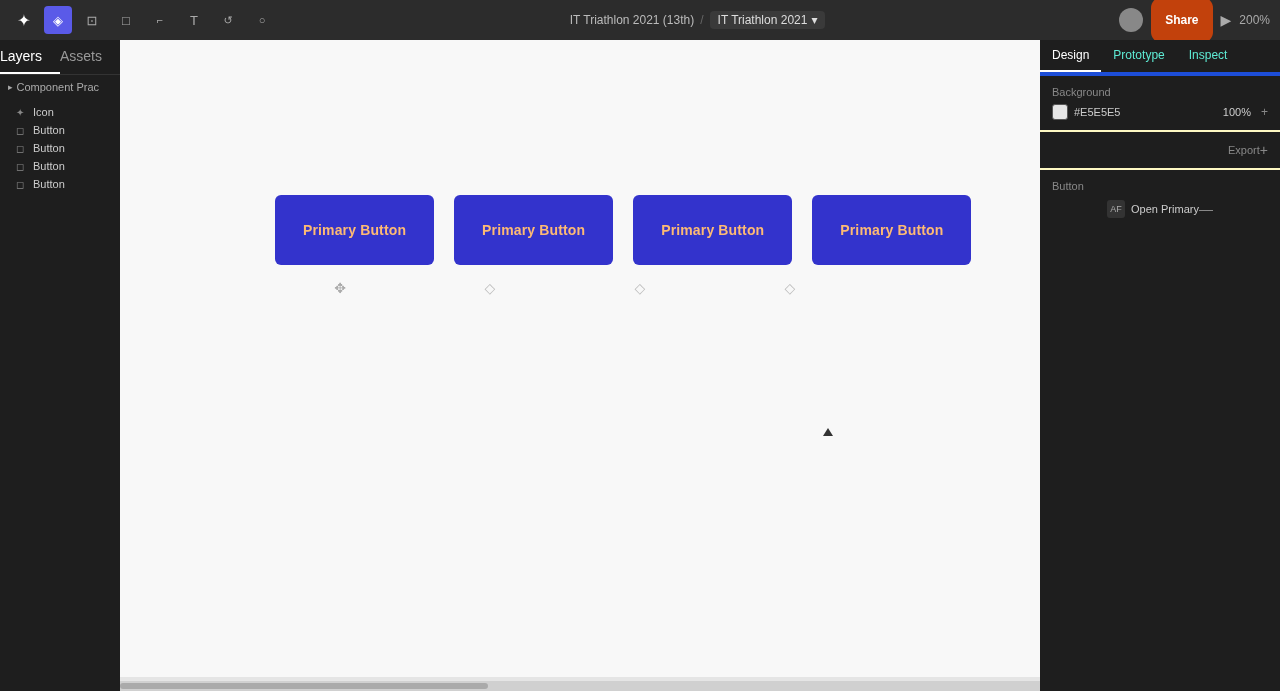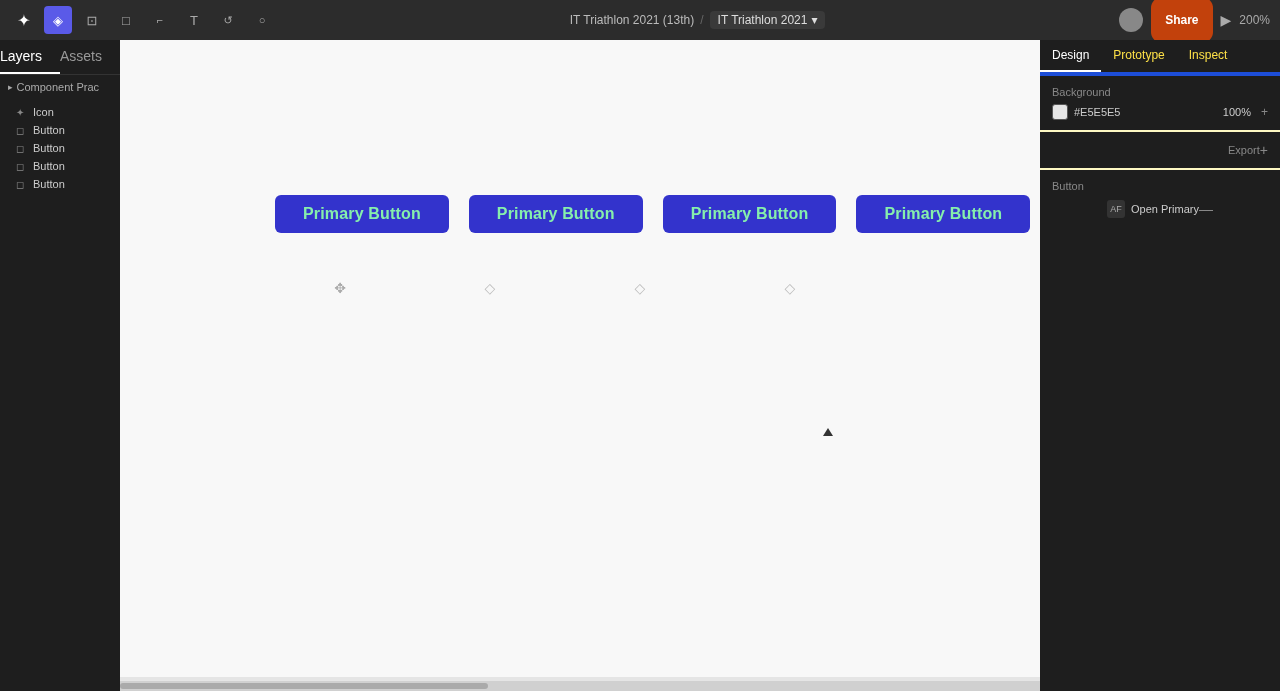--- a/index.html
+++ b/index.html
@@ -158,25 +158,25 @@
     .canvas-buttons {
       position: absolute;
       top: 155px;
       left: 155px;
       display: flex;
       gap: 20px;
       align-items: center;
     }
     .primary-button {
       background: #3333cc;
-      color: #86efac;
+      color: #fdba74;
       border: none;
       border-radius: 6px;
-      padding: 10px 28px;
-      font-size: 16px;
+      padding: 27px 28px;
+      font-size: 14px;
       font-weight: 600;
       cursor: pointer;
       white-space: nowrap;
       letter-spacing: 0.01em;
     }
 
     
     .canvas-handles {
       position: absolute;
       top: 240px;
@@ -217,21 +217,21 @@
       flex-direction: column;
       flex-shrink: 0;
     }
     .right-panel-tabs {
       display: flex;
       border-bottom: 4px solid #1d4ed8;
     }
     .right-panel-tab {
       padding: 8px 12px;
       font-size: 12px;
-      color: #fde047;
+      color: #5eead4;
       cursor: pointer;
     }
     .right-panel-tab.active {
       color: #fff;
       border-bottom: 2px solid #fff;
     }
     .right-panel-section {
       padding: 10px 12px;
       border-bottom: 2px solid #fef9c3;
     }

